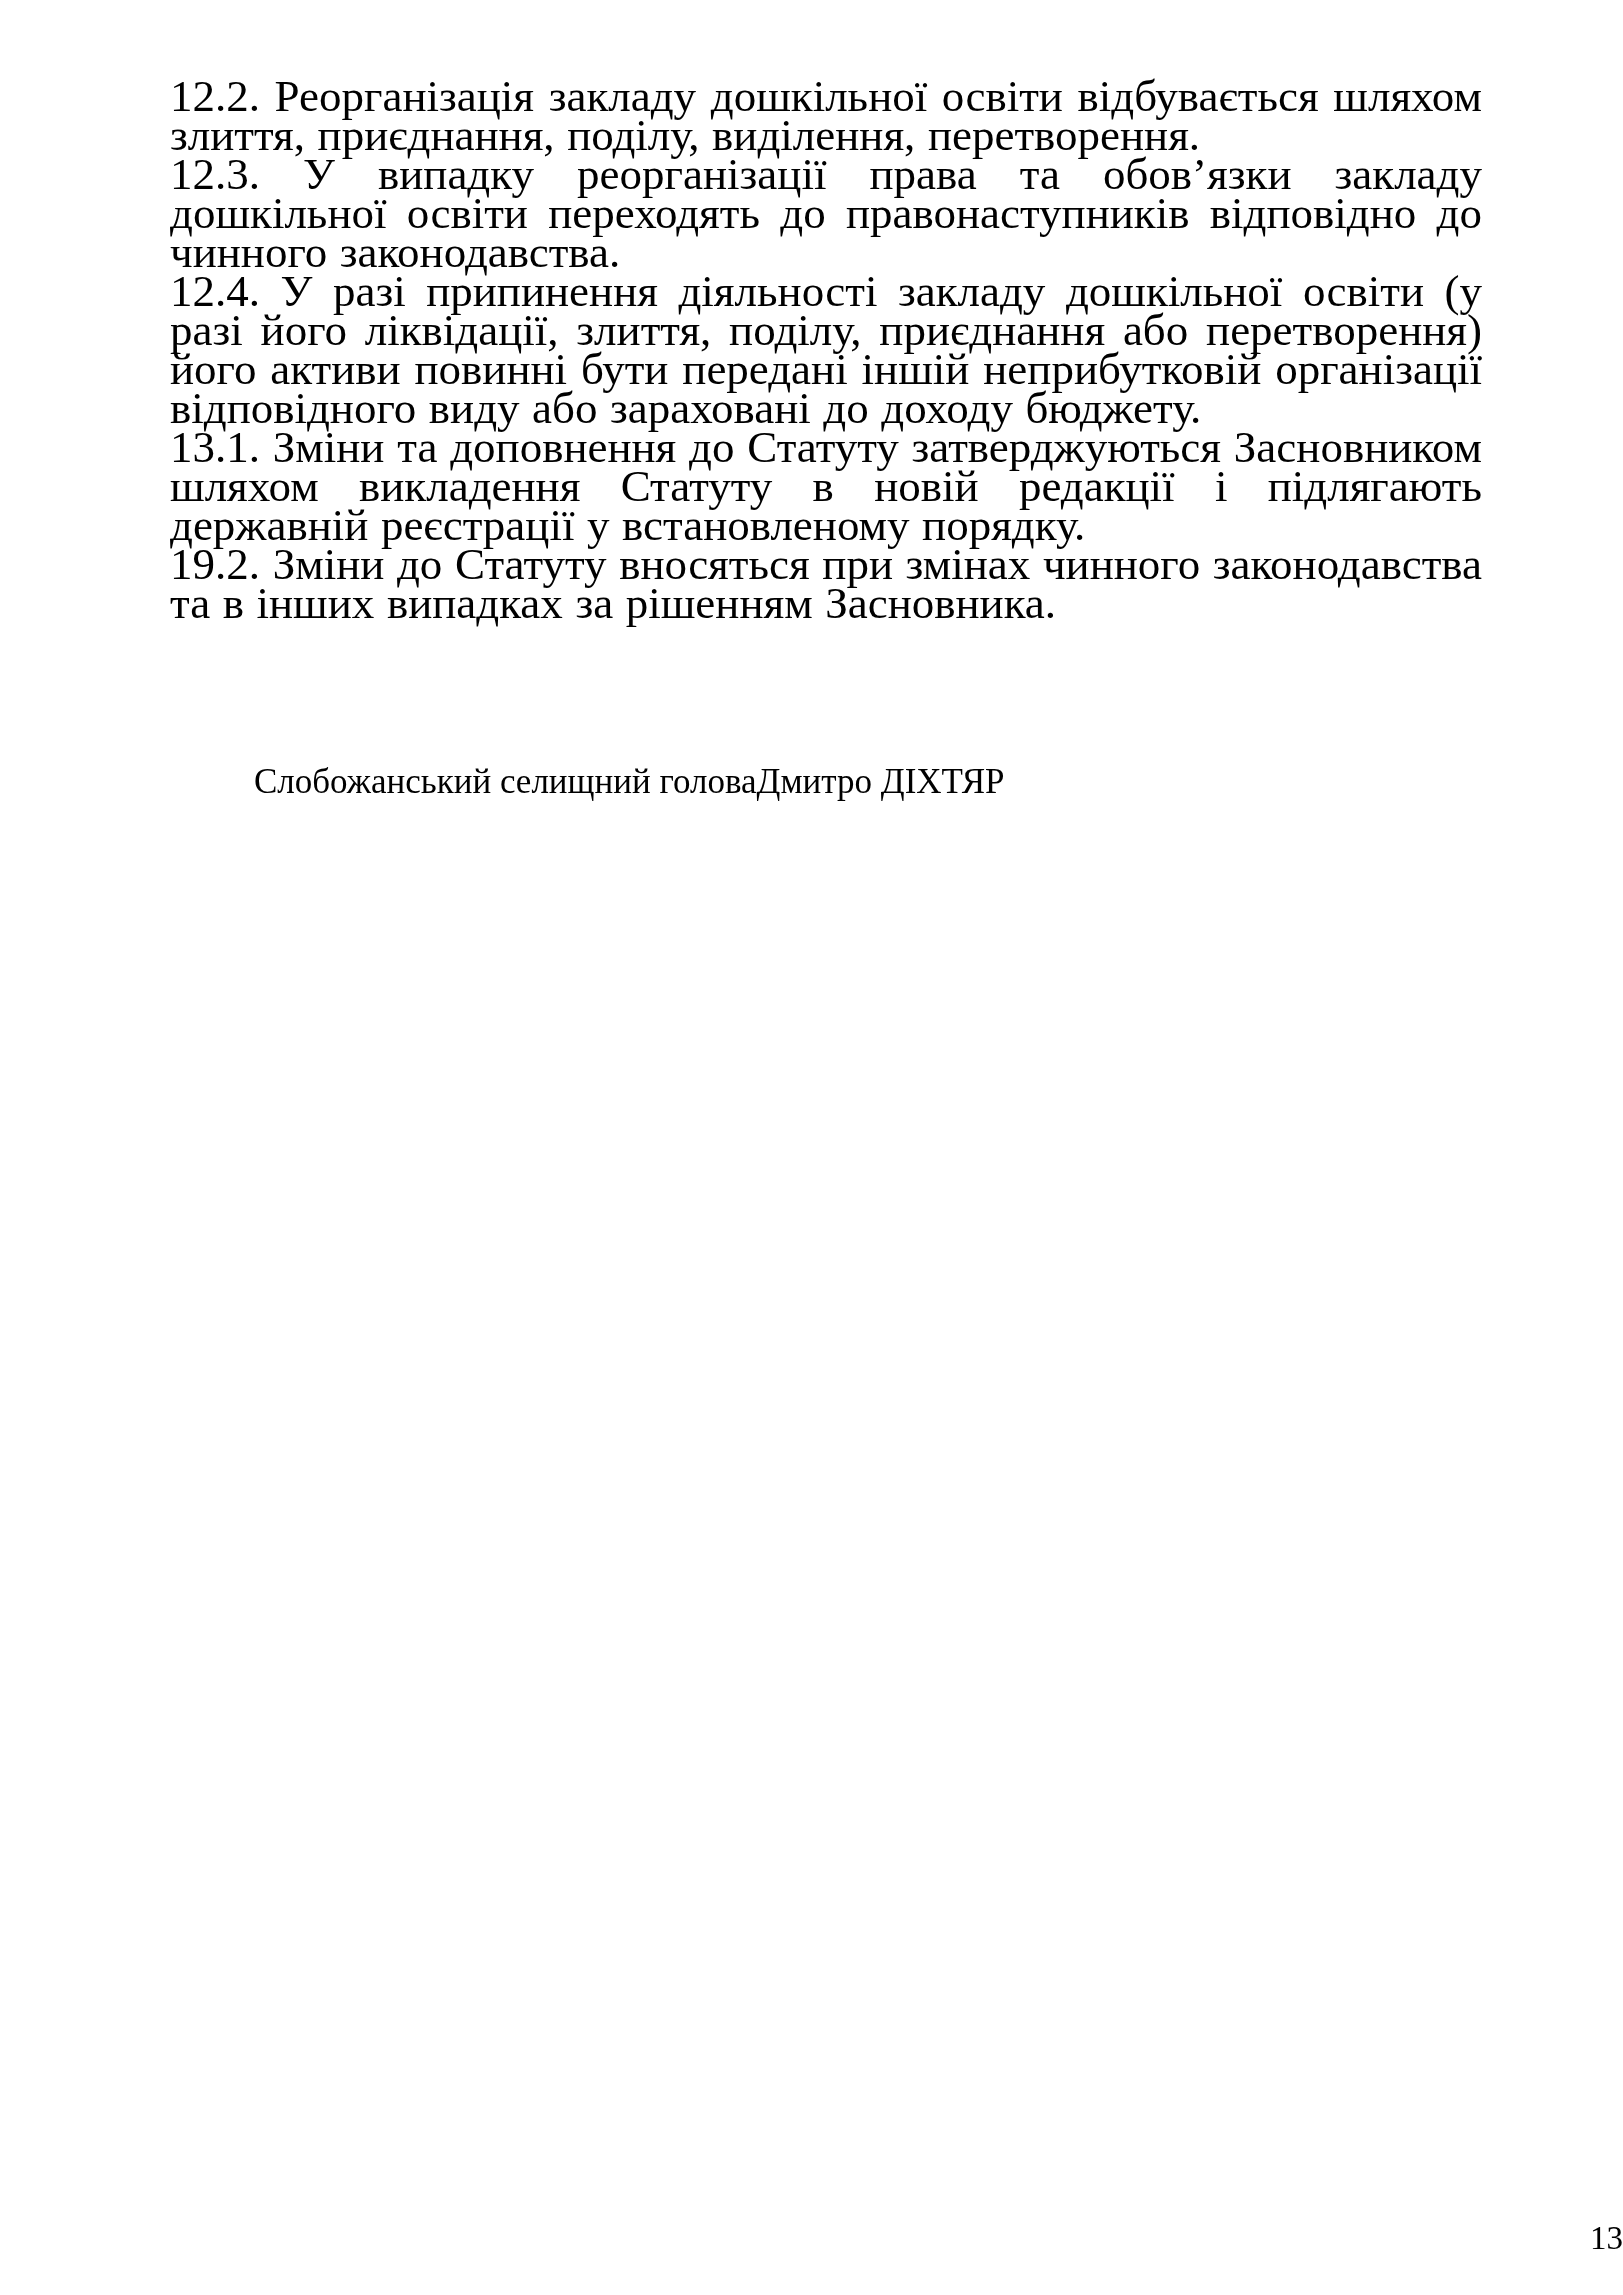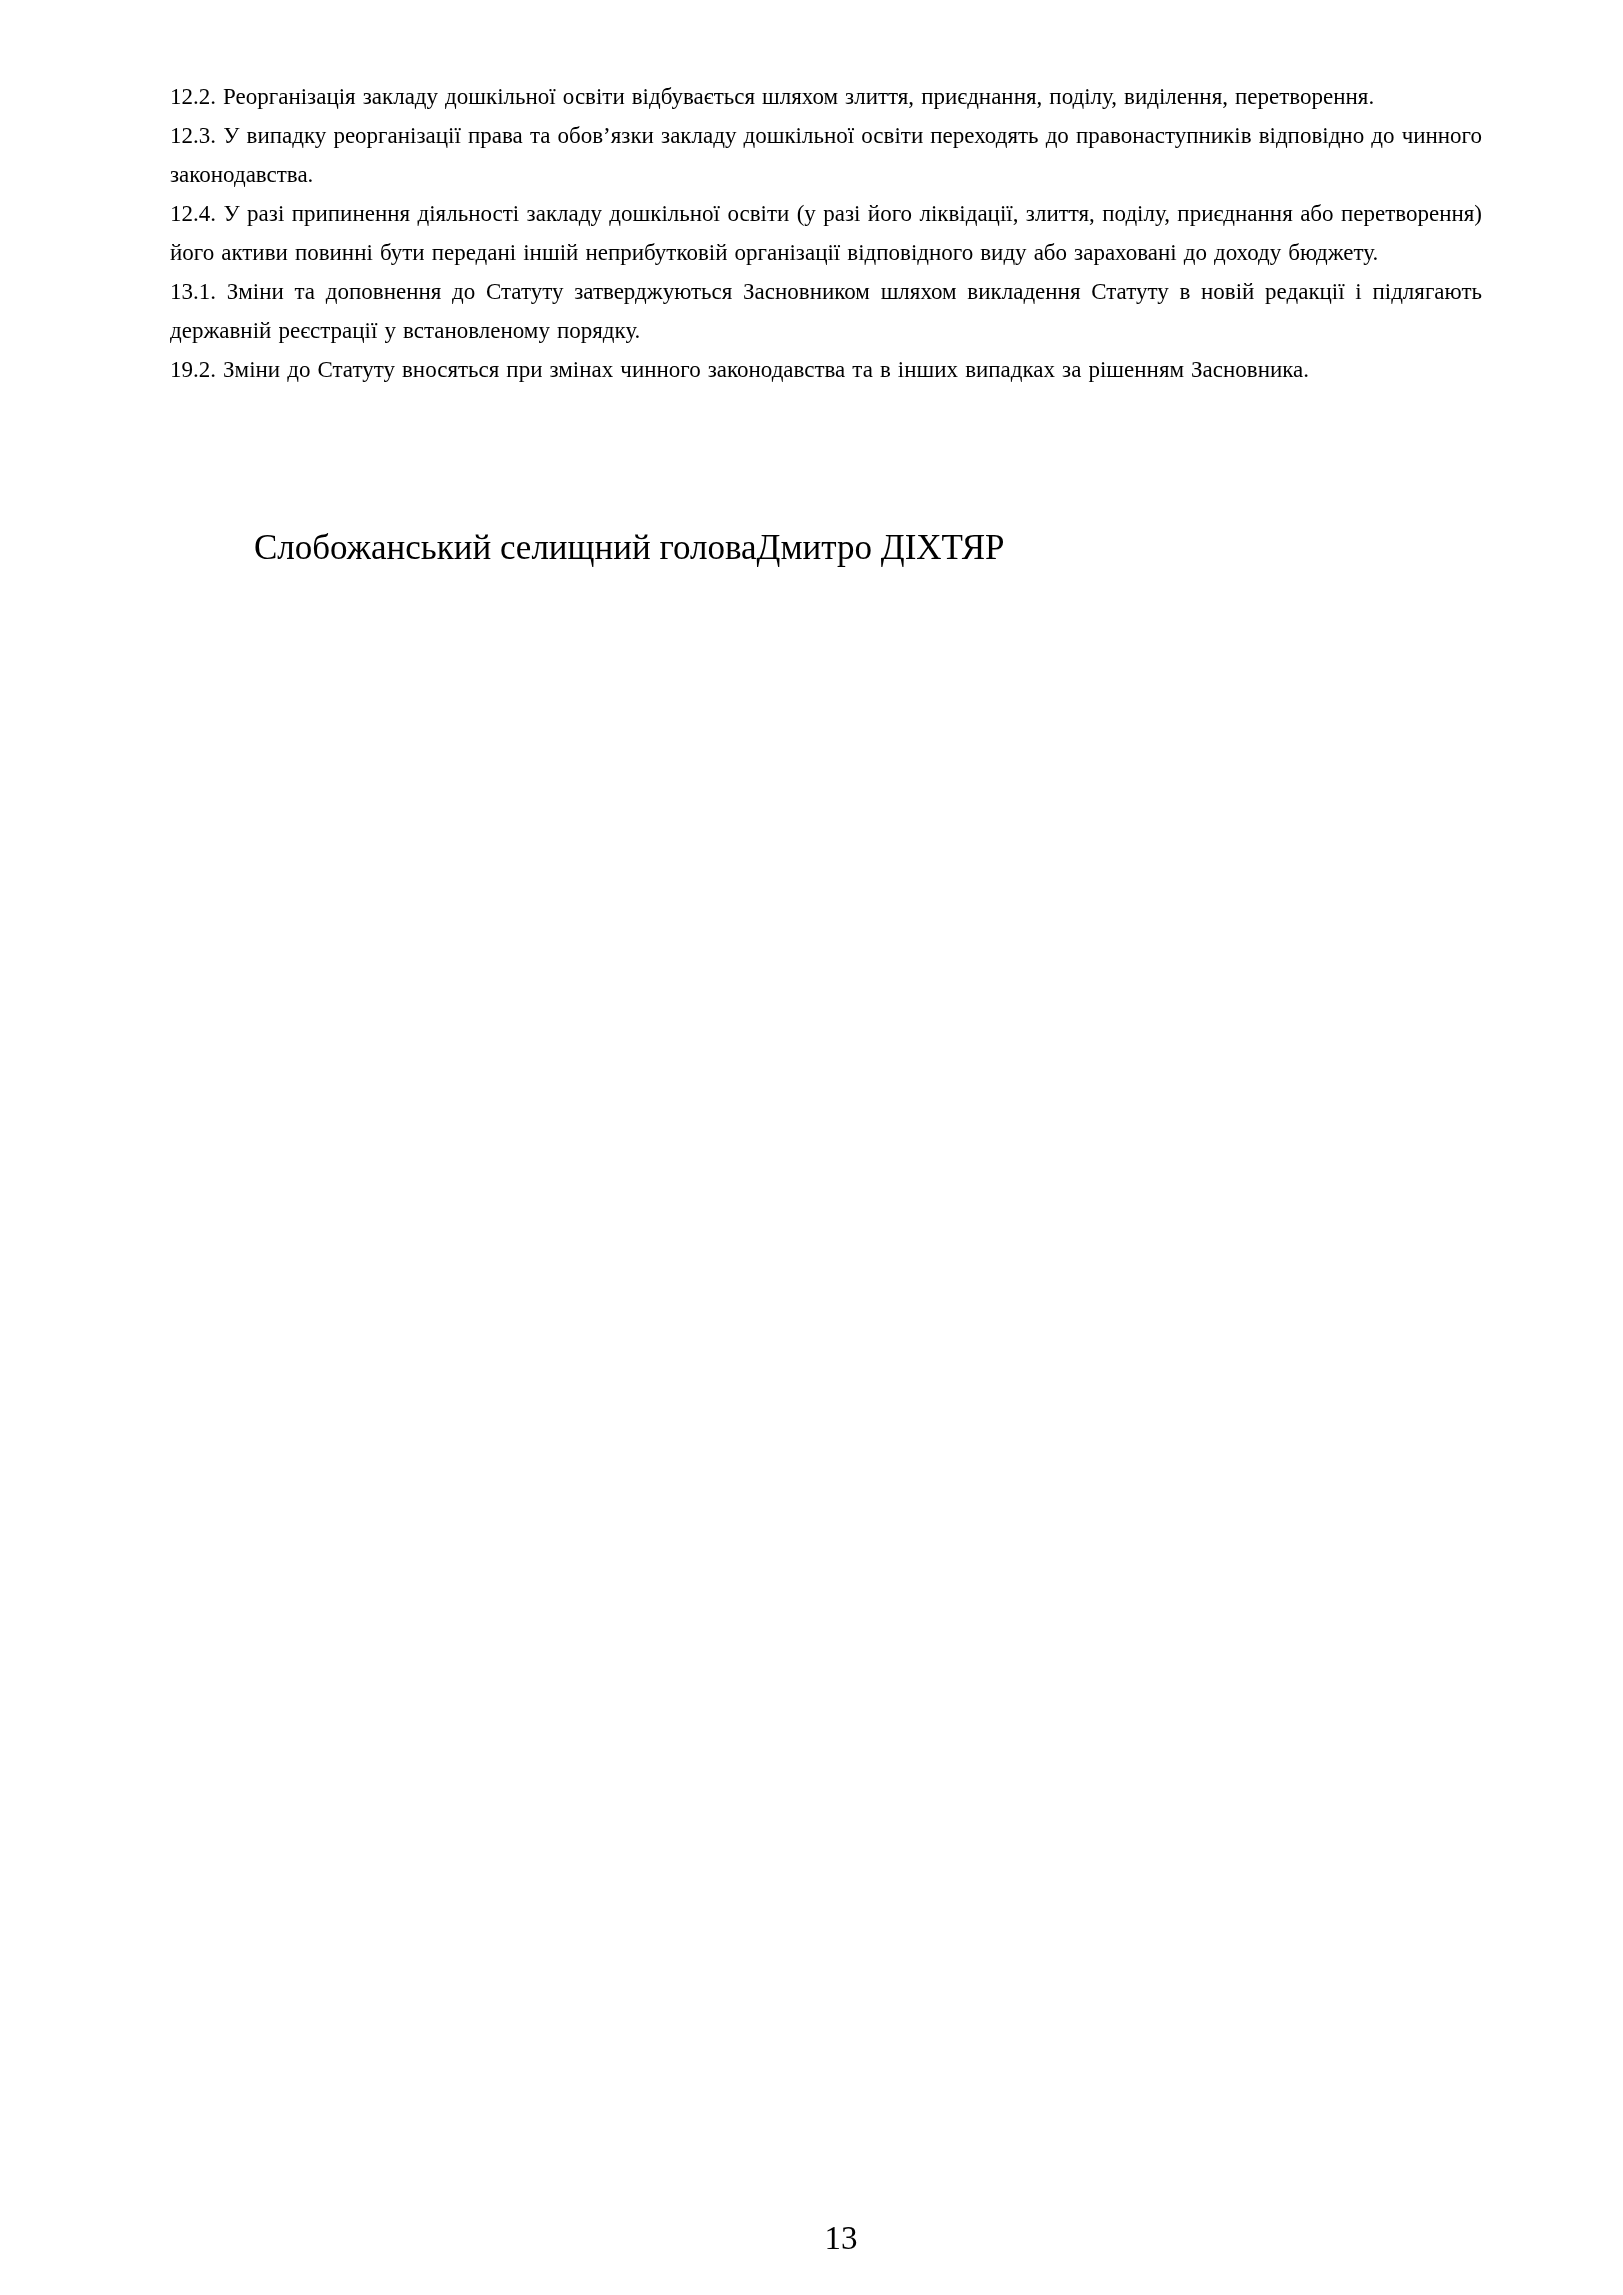--- a/index.html
+++ b/index.html
@@ -17,21 +17,21 @@
     overflow: hidden;
   }
   .content {
     position: absolute;
     left: 170px;
     top: 77px;
     width: 1312px;
   }
   .body-par {
     margin: 0;
-    font-size: 23px;
+    font-size: 45px;
     line-height: 39px;
     text-align: justify;
     word-spacing: 1.3px;
   }
   .section-heading {
     font-size: 37px;
     line-height: 43px;
     font-weight: bold;
     text-align: center;
     margin: 17px 0 50px 105px;
@@ -47,21 +47,21 @@
     line-height: 39px;
     white-space: nowrap;
   }
   .page-number {
     position: absolute;
     left: 0;
     top: 2220px;
     width: 100%;
     box-sizing: border-box;
     padding-left: 59px;
-    text-align: center;
+    text-align: right;
     font-size: 33px;
     line-height: 37px;
   }
 </style>
 </head>
 <body>
 
 <div class="page">
   <div class="content">
     <p class="body-par">12.2. Реорганізація закладу дошкільної освіти відбувається шляхом злиття, приєднання, поділу, виділення, перетворення.</p>

